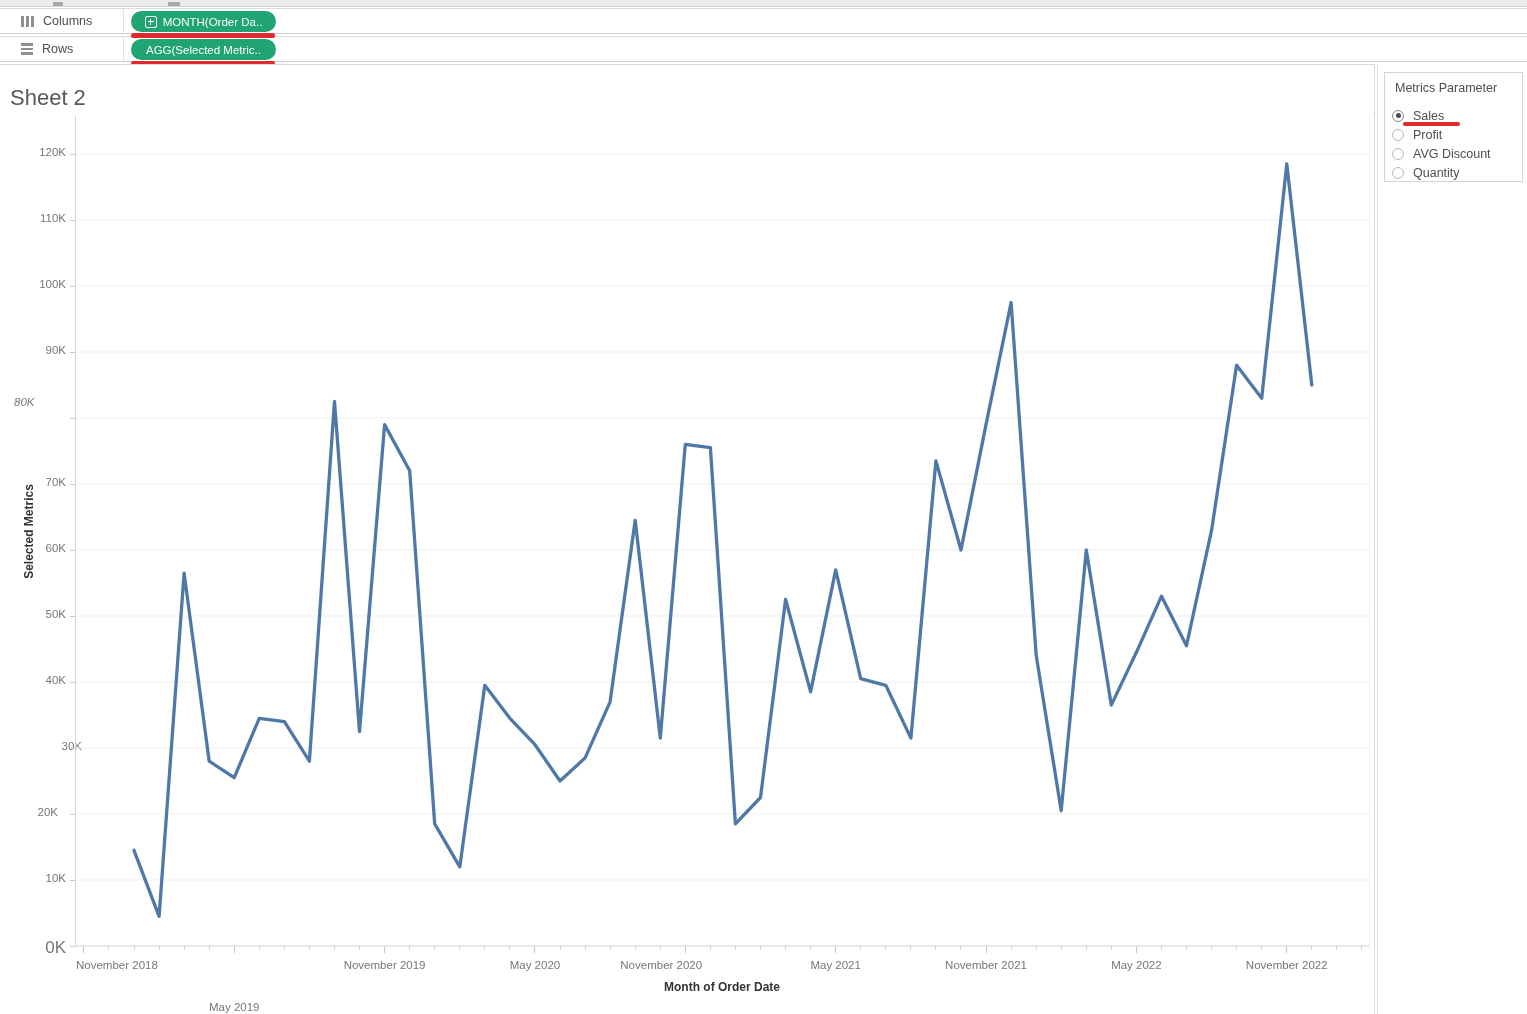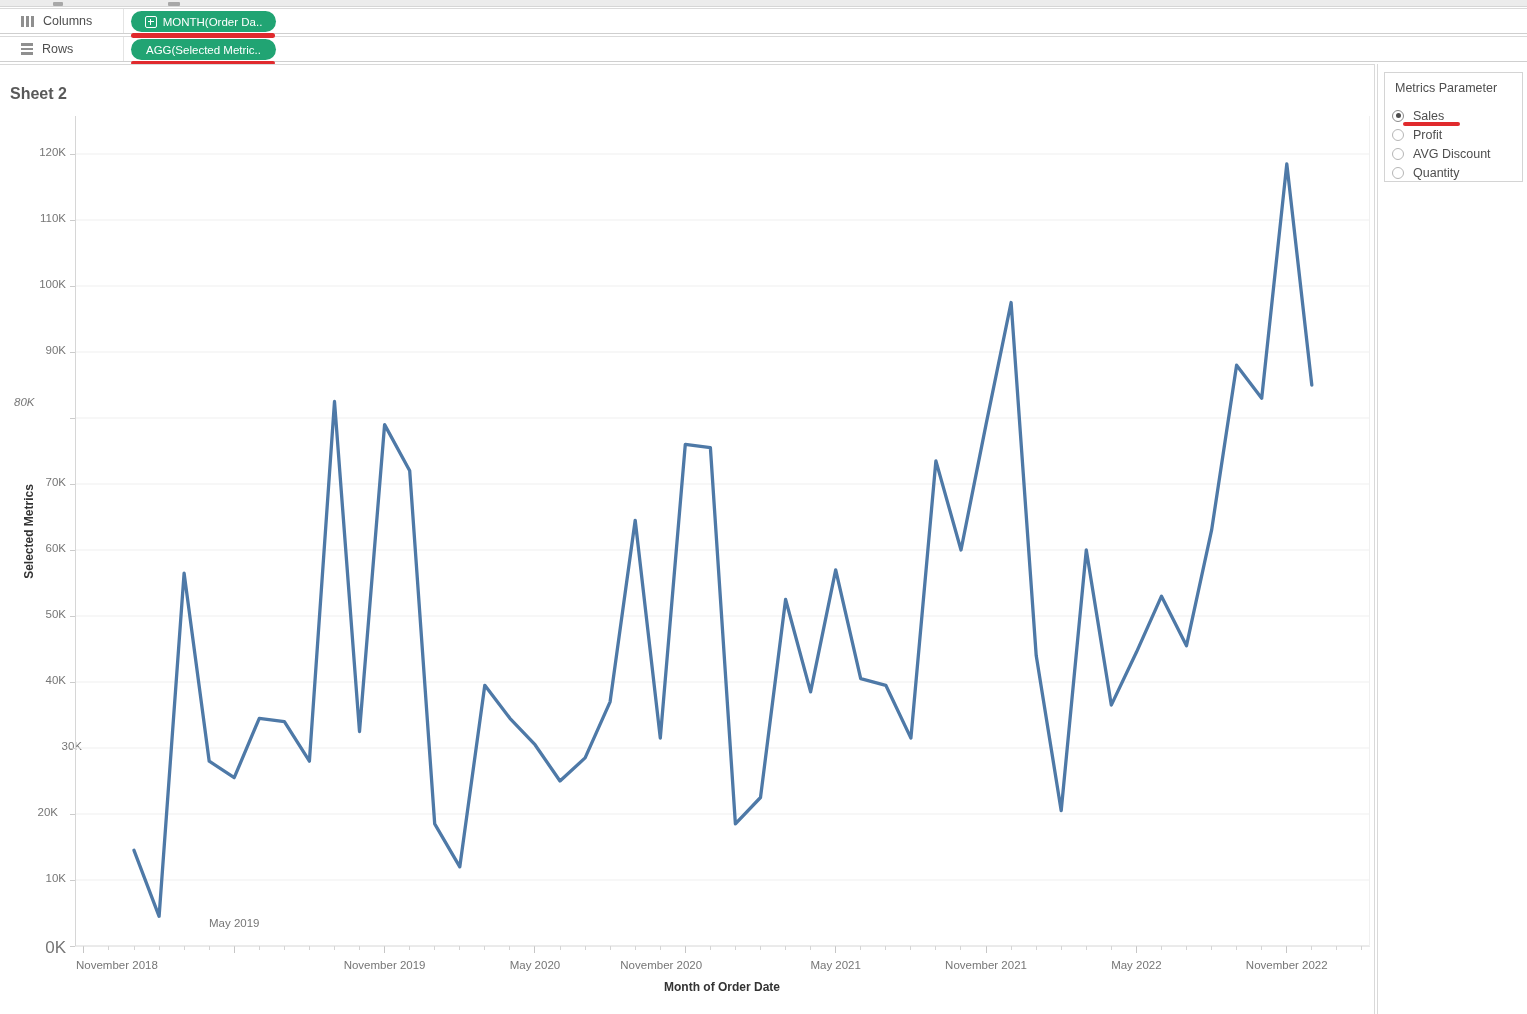--- a/index.html
+++ b/index.html
@@ -17,21 +17,21 @@
   .rows-icon{display:inline-flex;flex-direction:column;gap:2px;}
   .rows-icon i{display:block;width:12px;height:2.5px;background:#8f8f8f;}
   .pill{left:131px;top:2px;width:145px;height:21px;border-radius:11px;background:#21a473;color:#fff;
     display:flex;align-items:center;justify-content:center;font-size:11.5px;box-sizing:border-box;padding:0 8px;white-space:nowrap;overflow:hidden;cursor:pointer;}
   .pill-expand-icon{position:relative;width:10px;height:10px;border:1px solid #fff;border-radius:2px;margin-right:6px;flex:none;}
   .pill-expand-icon::before{content:'';position:absolute;left:2px;right:2px;top:50%;height:1px;margin-top:-0.5px;background:#fff;}
   .pill-expand-icon::after{content:'';position:absolute;top:2px;bottom:2px;left:50%;width:1px;margin-left:-0.5px;background:#fff;}
   .red-underline{background:#e02a2d;border-radius:2.5px;height:4.5px;}
   
   .worksheet{left:0;top:64px;width:1375px;height:950px;background:#fff;border-top:1px solid #d9d9d9;border-right:1px solid #d9d9d9;box-sizing:border-box;}
-  .sheet-title{left:10px;top:20px;font-size:16px;color:#595959;font-weight:bold;}
+  .sheet-title{left:10px;top:20px;font-size:22px;color:#595959;}
   .axis-title{font-size:12px;font-weight:600;color:#333;text-align:center;}
   .y-axis-title{left:-51px;top:459px;width:160px;height:15px;transform:rotate(-90deg);}
   .x-axis-title{left:622px;top:915px;width:200px;}
   
   .sidebar{left:1377px;top:64px;width:150px;height:950px;background:#fff;border-left:1px solid #d9d9d9;box-sizing:border-box;}
   .param-card{left:6px;top:8px;width:139px;height:110px;border:1px solid #d4d4d4;box-sizing:border-box;background:#fff;}
   .param-title{left:10px;top:8px;font-size:12.5px;color:#4e4e4e;position:absolute;}
   .radio-row{position:absolute;left:7px;height:19px;display:flex;align-items:center;gap:9px;cursor:pointer;}
   .radio{width:12px;height:12px;border:1px solid #b6b6b6;border-radius:50%;box-sizing:border-box;position:relative;flex:none;background:#fff;}
   .radio.selected{border-color:#8a8a8a;}
@@ -109,21 +109,21 @@
     <div style="position: absolute; left: 14px; top: 81px; width: 52px; text-align: right; font-size: 11.5px; color: rgb(118, 118, 118);">120K</div>
     <div style="position: absolute; left: 70px; top: 89px; width: 5px; height: 1px; background: rgb(204, 204, 204);"></div>
     <div style="position: absolute; left: 83.38px; top: 881px; width: 1px; height: 7px; background: rgb(198, 198, 198);"></div>
     <div style="position: absolute; top: 894px; width: 130px; font-size: 11.5px; color: rgb(118, 118, 118); left: 76px; text-align: left;">November 2018</div>
     <div style="position: absolute; left: 108.44px; top: 881px; width: 1px; height: 4px; background: rgb(212, 212, 212);"></div>
     <div style="position: absolute; left: 133.5px; top: 881px; width: 1px; height: 4px; background: rgb(212, 212, 212);"></div>
     <div style="position: absolute; left: 158.56px; top: 881px; width: 1px; height: 4px; background: rgb(212, 212, 212);"></div>
     <div style="position: absolute; left: 183.62px; top: 881px; width: 1px; height: 4px; background: rgb(212, 212, 212);"></div>
     <div style="position: absolute; left: 208.68px; top: 881px; width: 1px; height: 4px; background: rgb(212, 212, 212);"></div>
     <div style="position: absolute; left: 233.74px; top: 881px; width: 1px; height: 7px; background: rgb(198, 198, 198);"></div>
-    <div style="position: absolute; top: 852px; width: 130px; font-size: 11.5px; color: rgb(118, 118, 118); left: 169.24px; text-align: center;">May 2019</div>
+    <div style="position: absolute; top: 936px; width: 130px; font-size: 11.5px; color: rgb(118, 118, 118); left: 169.24px; text-align: center;">May 2019</div>
     <div style="position: absolute; left: 258.8px; top: 881px; width: 1px; height: 4px; background: rgb(212, 212, 212);"></div>
     <div style="position: absolute; left: 283.86px; top: 881px; width: 1px; height: 4px; background: rgb(212, 212, 212);"></div>
     <div style="position: absolute; left: 308.92px; top: 881px; width: 1px; height: 4px; background: rgb(212, 212, 212);"></div>
     <div style="position: absolute; left: 333.98px; top: 881px; width: 1px; height: 4px; background: rgb(212, 212, 212);"></div>
     <div style="position: absolute; left: 359.04px; top: 881px; width: 1px; height: 4px; background: rgb(212, 212, 212);"></div>
     <div style="position: absolute; left: 384.1px; top: 881px; width: 1px; height: 7px; background: rgb(198, 198, 198);"></div>
     <div style="position: absolute; top: 894px; width: 130px; font-size: 11.5px; color: rgb(118, 118, 118); left: 319.6px; text-align: center;">November 2019</div>
     <div style="position: absolute; left: 409.16px; top: 881px; width: 1px; height: 4px; background: rgb(212, 212, 212);"></div>
     <div style="position: absolute; left: 434.22px; top: 881px; width: 1px; height: 4px; background: rgb(212, 212, 212);"></div>
     <div style="position: absolute; left: 459.28px; top: 881px; width: 1px; height: 4px; background: rgb(212, 212, 212);"></div>

